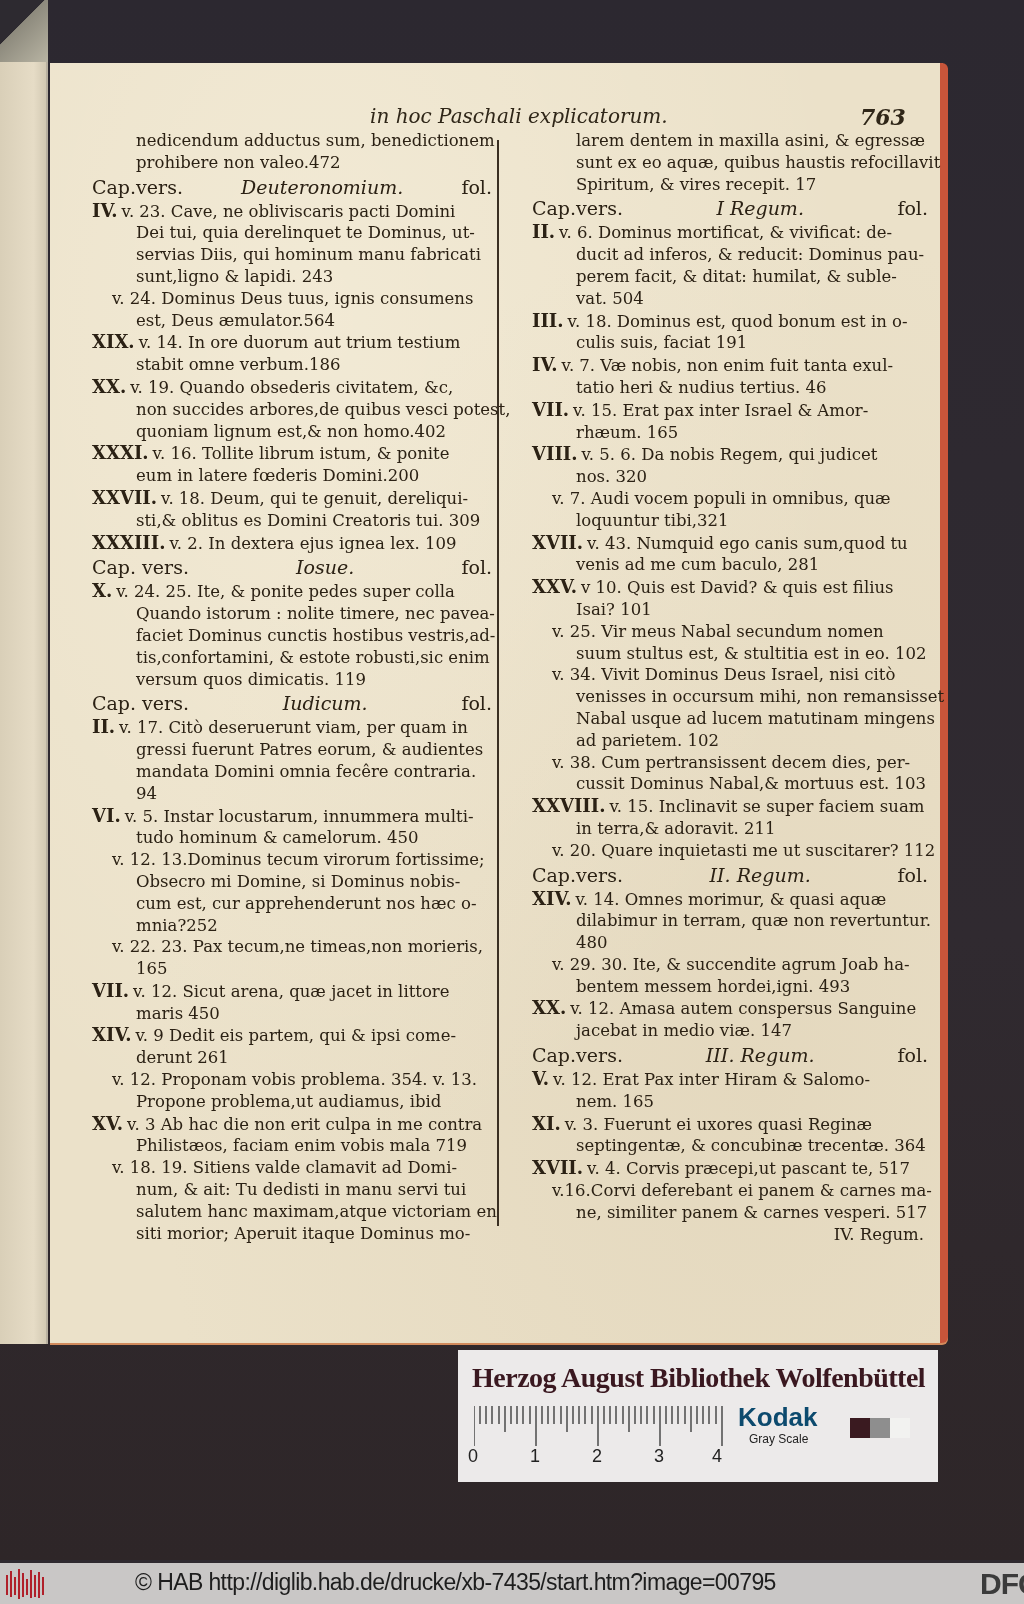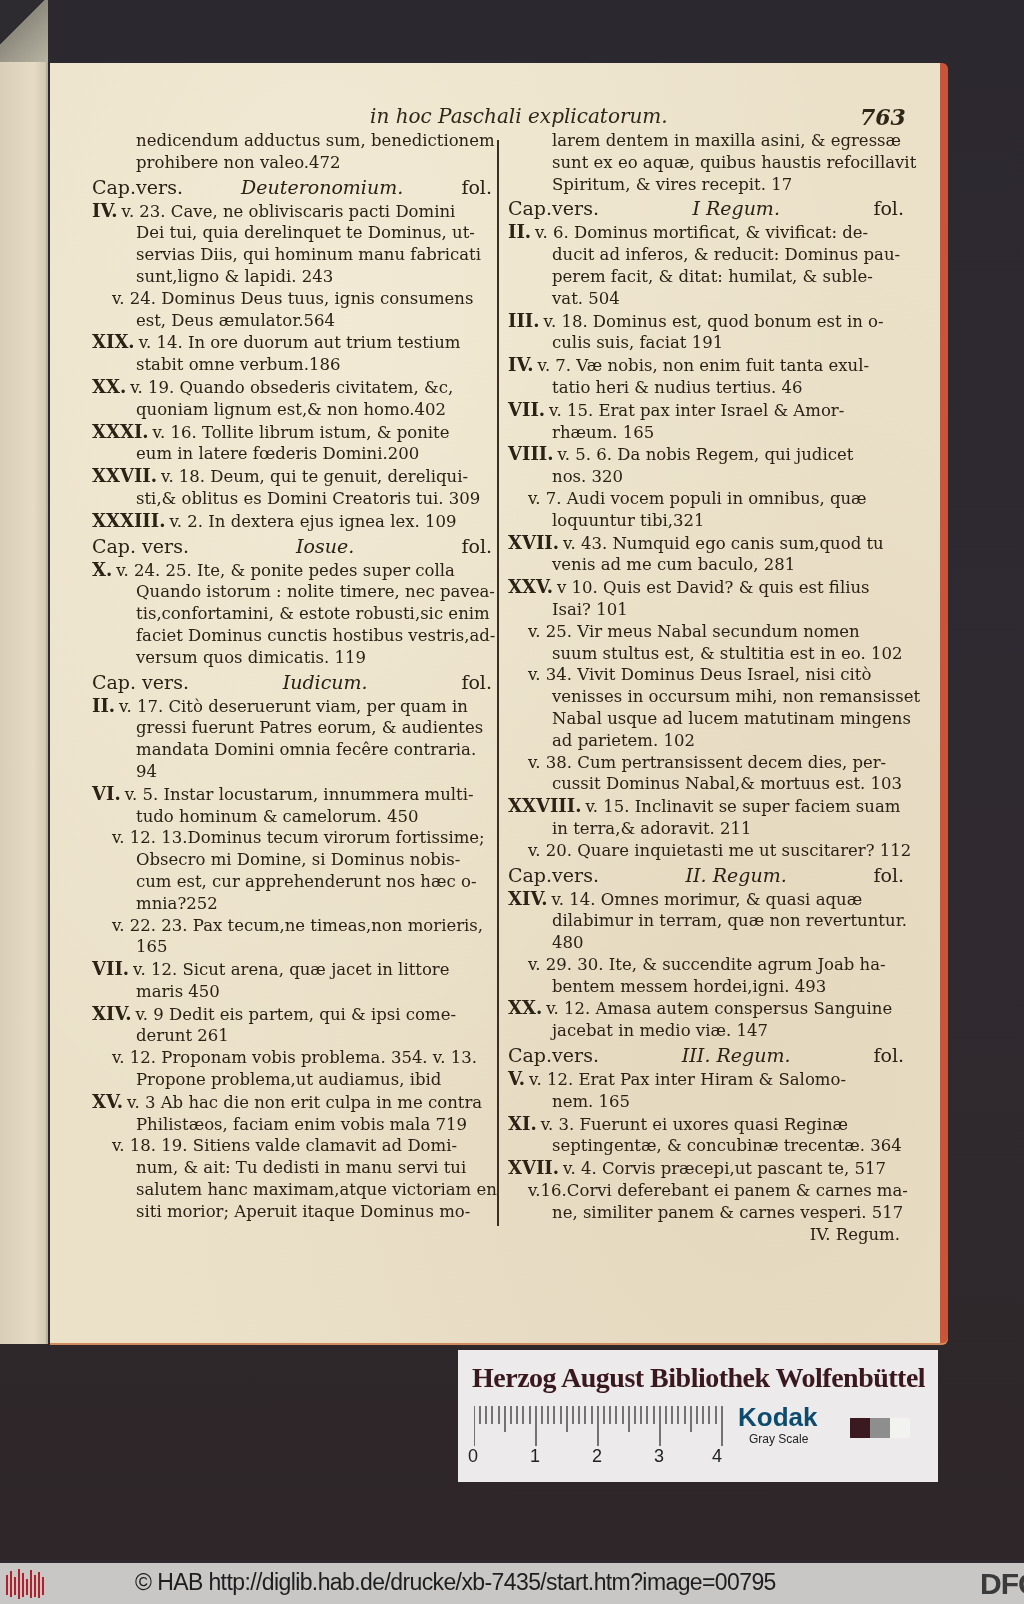--- a/index.html
+++ b/index.html
@@ -40,21 +40,21 @@
   }
   .page-number {
     position: absolute; left: 860px; top: 104px;
     font-style: italic; font-size: 22px; color: #2f2618; font-weight: bold;
   }
   .col {
     position: absolute; top: 130px; color: #2b2114; font-size: 16.5px;
     line-height: 21.8px;
   }
   .col-left { left: 92px; width: 400px; }
-  .col-right { left: 508px; width: 396px; }
+  .col-right { left: 532px; width: 396px; }
   .rule {
     position: absolute; left: 497px; top: 140px; width: 2px; height: 1086px;
     background: #3a2f22;
   }
   .hdr {
     display: flex; justify-content: space-between; font-size: 19px;
     line-height: 24px; margin: 1px 0;
   }
   .hdr .book { font-style: italic; }
   .entry { display: block; }
@@ -143,20 +143,21 @@
     <div class="entry sub">
       <span class="line"><span>v. 24. Dominus Deus tuus, ignis consumens</span></span>
       <span class="line cont"><span>est, Deus æmulator.564</span></span>
     </div>
     <div class="entry">
       <span class="line"><span class="chap">XIX.</span><span>v. 14. In ore duorum aut trium testium</span></span>
       <span class="line cont"><span>stabit omne verbum.186</span></span>
     </div>
     <div class="entry">
       <span class="line"><span class="chap">XX.</span><span>v. 19. Quando obsederis civitatem, &amp;c,</span></span>
+      <span class="line cont"><span>non succides arbores,de quibus vesci potest,</span></span>
       <span class="line cont"><span>quoniam lignum est,&amp; non homo.402</span></span>
     </div>
     <div class="entry">
       <span class="line"><span class="chap">XXXI.</span><span>v. 16. Tollite librum istum, &amp; ponite</span></span>
       <span class="line cont"><span>eum in latere fœderis Domini.200</span></span>
     </div>
     <div class="entry">
       <span class="line"><span class="chap">XXVII.</span><span>v. 18. Deum, qui te genuit, dereliqui-</span></span>
       <span class="line cont"><span>sti,&amp; oblitus es Domini Creatoris tui. 309</span></span>
     </div>
@@ -164,22 +165,22 @@
       <span class="line"><span class="chap">XXXIII.</span><span>v. 2. In dextera ejus ignea lex. 109</span></span>
     </div>
     <div class="hdr">
       <span class="cap">Cap. vers.</span>
       <span class="book">Iosue.</span>
       <span class="fol">fol.</span>
     </div>
     <div class="entry">
       <span class="line"><span class="chap">X.</span><span>v. 24. 25. Ite, &amp; ponite pedes super colla</span></span>
       <span class="line cont"><span>Quando istorum : nolite timere, nec pavea-</span></span>
+      <span class="line cont"><span>faciet Dominus cunctis hostibus vestris,ad-</span></span>
       <span class="line cont"><span>tis,confortamini, &amp; estote robusti,sic enim</span></span>
-      <span class="line cont"><span>faciet Dominus cunctis hostibus vestris,ad-</span></span>
       <span class="line cont"><span>versum quos dimicatis. 119</span></span>
     </div>
     <div class="hdr">
       <span class="cap">Cap. vers.</span>
       <span class="book">Iudicum.</span>
       <span class="fol">fol.</span>
     </div>
     <div class="entry">
       <span class="line"><span class="chap">II.</span><span>v. 17. Citò deseruerunt viam, per quam in</span></span>
       <span class="line cont"><span>gressi fuerunt Patres eorum, &amp; audientes</span></span>

